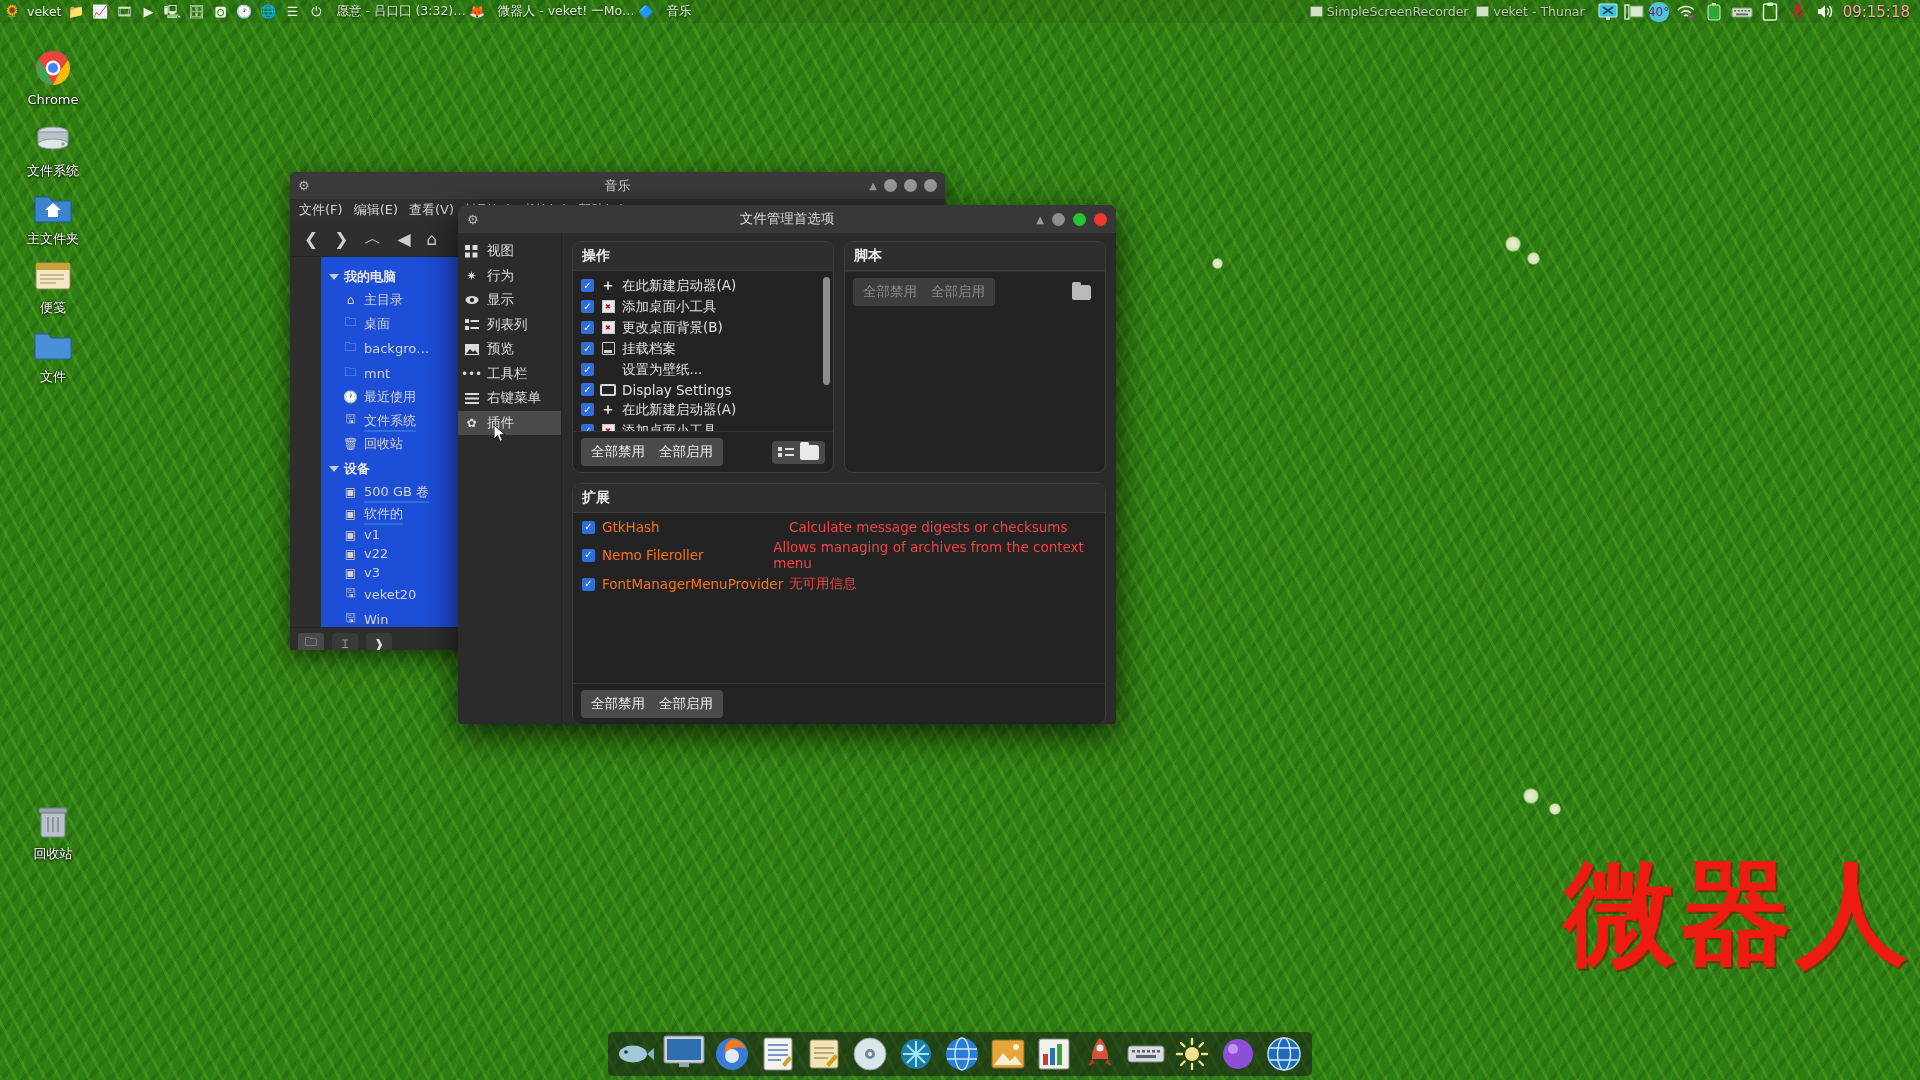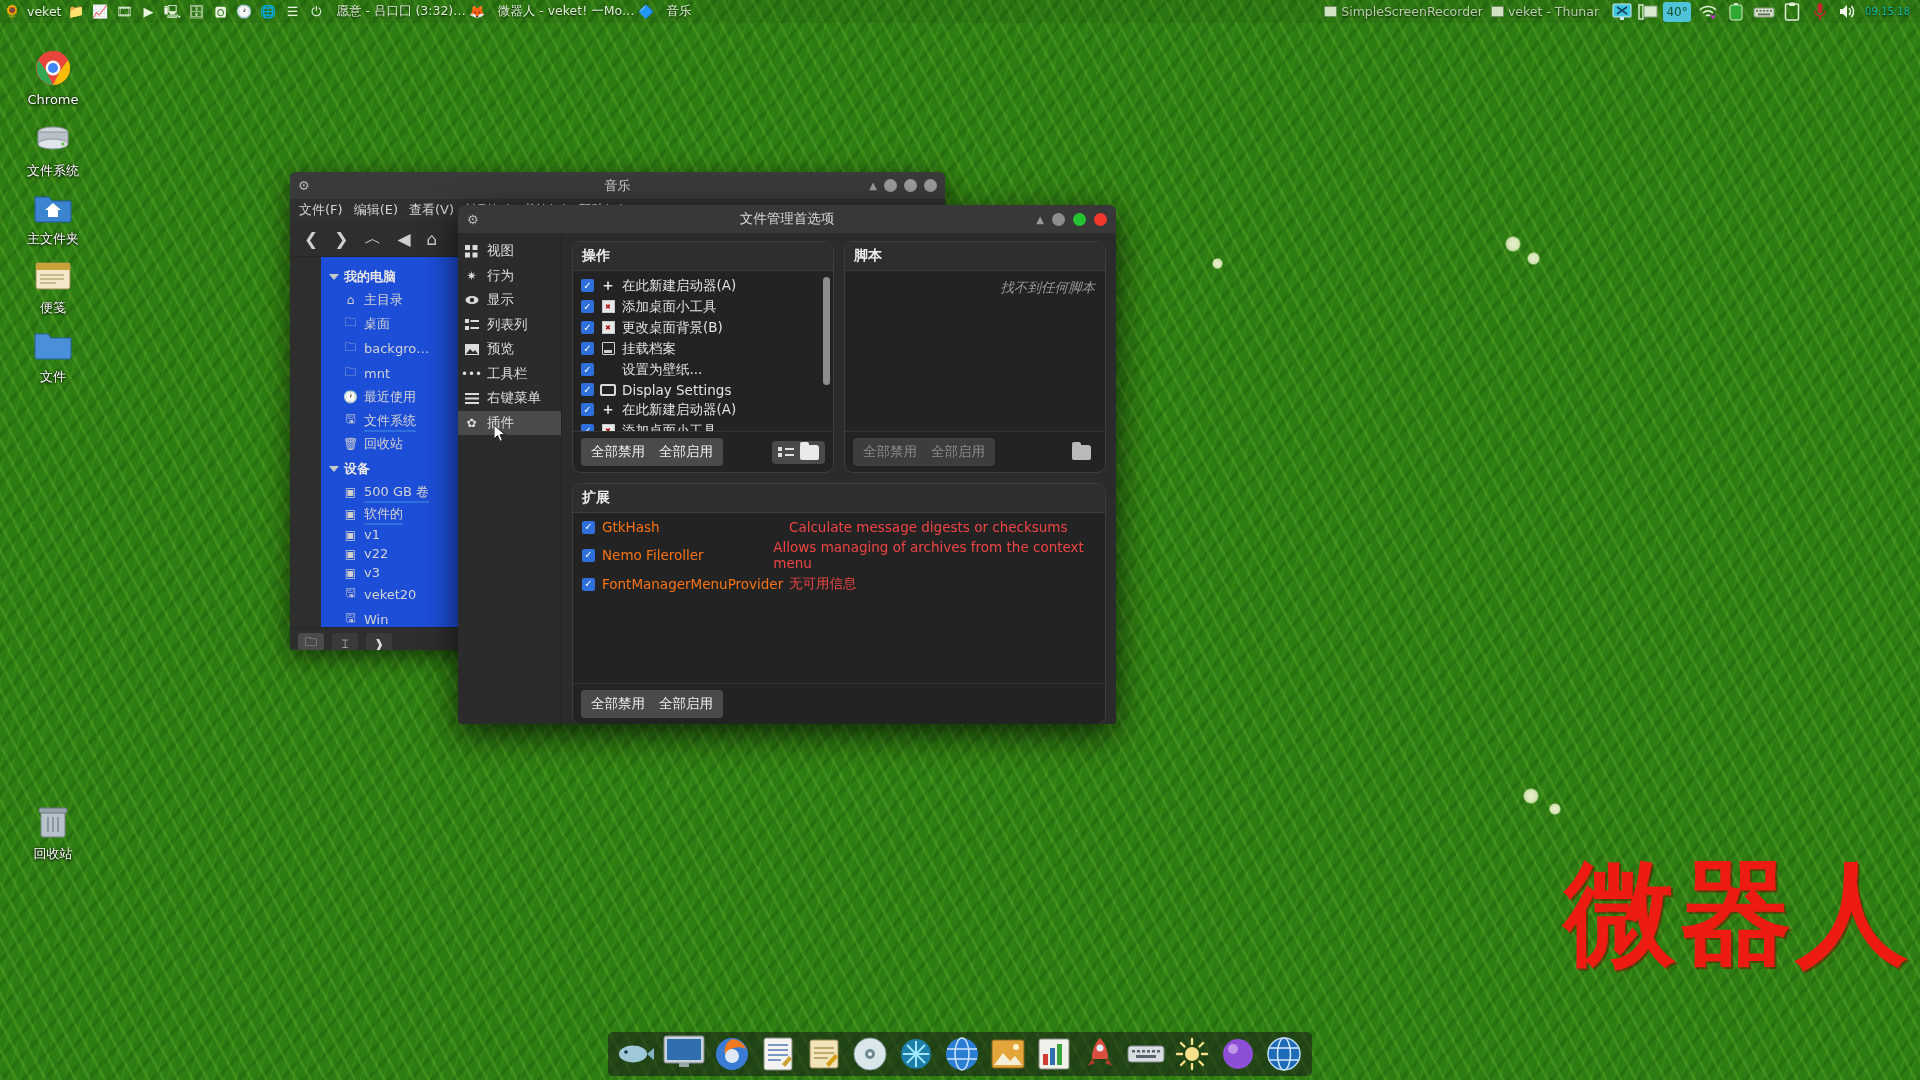--- a/index.html
+++ b/index.html
@@ -100,21 +100,21 @@
   }
   .tp-label { padding: 0 3px; white-space: nowrap; text-shadow: 0 1px 1px rgba(0,0,0,.6); }
   .tp-win { display: flex; align-items: center; gap: 4px; margin-left: 8px; color: #dfeed6;
             font-size: 12.5px; white-space: nowrap; text-shadow: 0 1px 2px rgba(0,0,0,.75); }
   .tp-win.dim { color: #b9cfae; }
   .winbox { width: 13px; height: 11px; background: #cfe3c3; border: 1px solid #6f8f62;
             border-radius: 1px; display:inline-block; }
   #top-spacer { flex: 1; }
   #tray { display: flex; align-items: center; gap: 6px; padding-right: 6px; }
   .tray-ico { width: 22px; height: 20px; display: flex; align-items: center; justify-content: center; }
-  #clock { font-size: 10px; color: #14b8a6; text-shadow: 0 1px 2px rgba(0,0,0,.8); padding-right:4px;}
+  #clock { font-size: 15px; color: #fca5a5; text-shadow: 0 1px 2px rgba(0,0,0,.8); padding-right:4px;}
 
   
   .desk-icon {
     position: absolute;
     width: 90px;
     text-align: center;
     color: #ffffff;
     font-size: 13px;
     text-shadow: 0 1px 3px rgba(0,0,0,.95), 0 0 2px rgba(0,0,0,.9);
     cursor: default;
@@ -408,21 +408,21 @@
     </svg>
   </div>
   <div class="tray-ico" style="margin-right:4px;">
     <svg width="20" height="18" viewBox="0 0 20 18">
       <rect x="1" y="2" width="4" height="14" fill="none" stroke="#e4f1dc" stroke-width="1.4"></rect>
       <rect x="6" y="3" width="13" height="11" fill="#d7ead0" stroke="#7d9b72"></rect>
     </svg>
   </div>
 
   <div id="tray">
-    <div class="tray-ico" style="background:#4fc3d8;color:#14532d;border-radius:3px;font-size:12px;width:28px;">
+    <div class="tray-ico" style="background:#4fc3d8;color:#701a75;border-radius:9px;font-size:12px;width:20px;">
       <span>40°</span>
     </div>
     <div class="tray-ico">
       <svg width="20" height="16" viewBox="0 0 20 16">
         <path d="M2 6 A11 11 0 0 1 18 6" fill="none" stroke="#dff0d6" stroke-width="1.6"></path>
         <path d="M5 9 A7 7 0 0 1 15 9" fill="none" stroke="#dff0d6" stroke-width="1.6"></path>
         <path d="M8 12 A3.2 3.2 0 0 1 12 12" fill="none" stroke="#dff0d6" stroke-width="1.6"></path>
         <path d="M13 11 l2 3 l2-3" fill="none" stroke="#cc33cc" stroke-width="1.6"></path>
       </svg>
     </div>
@@ -820,23 +820,20 @@
                   <i></i>
                   <i></i>
                 </span>
               <span class="folder-ico"></span>
             </span>
           </div>
         </div>
 
         <div class="frame" id="frame-scripts">
           <div class="frame-head">脚本</div>
-          <div class="frame-list">
-            <div class="empty-note">找不到任何脚本</div>
-          </div>
           <div class="frame-foot">
             <button class="btn disabled">
               <span>全部禁用</span>
               <span>全部启用</span>
             </button>
             <span class="icon-btn plain" style="margin-left:auto;">
               <span class="folder-ico dim"></span>
             </span>
           </div>
         </div>

